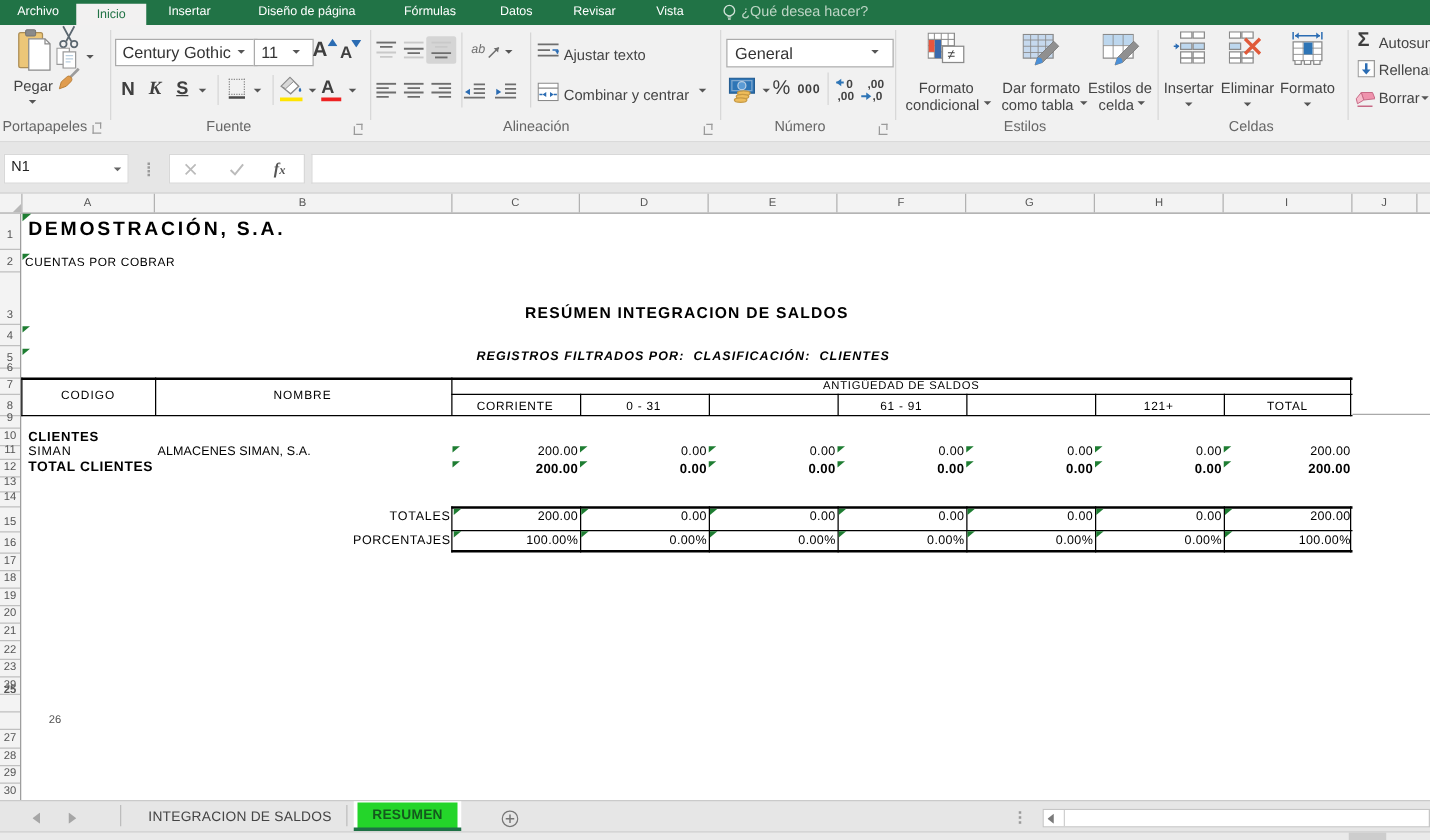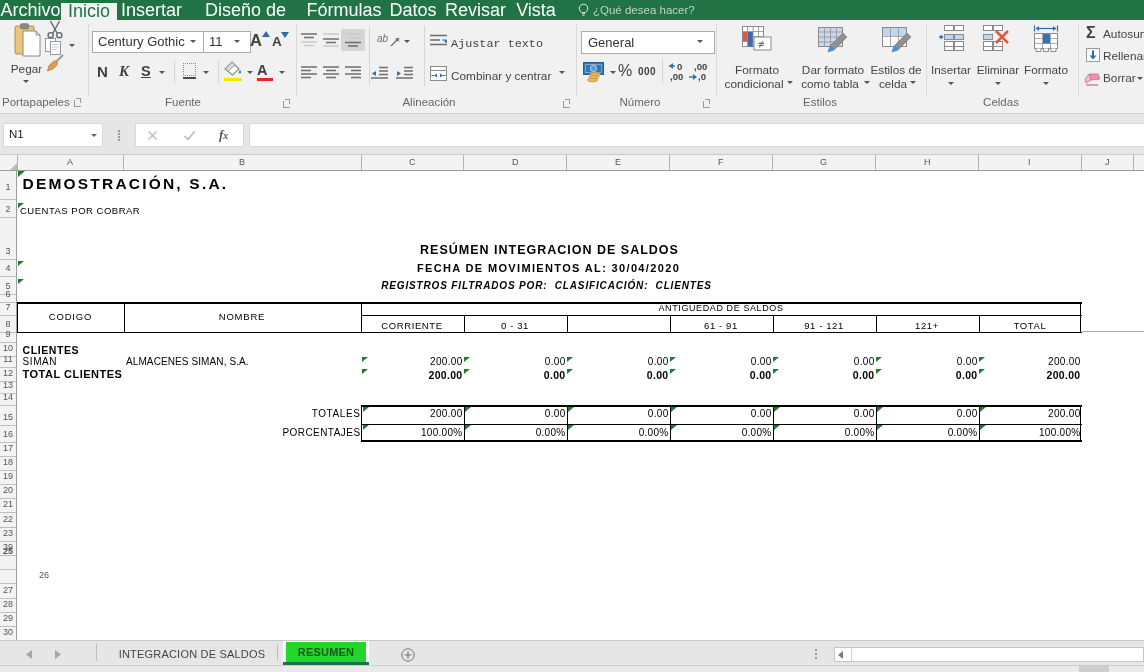--- a/index.html
+++ b/index.html
@@ -1,21 +1,21 @@
 <!DOCTYPE html>
 <html><head>
 <meta charset="utf-8">
 <style>
 html,body{margin:0;padding:0;}
 body{width:1144px;height:672px;overflow:hidden;font-family:"Liberation Sans",sans-serif;background:#fff;}
 .ab{position:absolute;}
 #stage{position:relative;width:1144px;height:672px;overflow:hidden;background:#fff;}
 
 #tabbar{left:0;top:0;width:1144px;height:20px;background:#217346;}
-.rtab{position:absolute;top:0;height:20px;line-height:20px;color:#fff;font-size:18px;text-align:center;}
+.rtab{position:absolute;top:0;height:20px;line-height:20px;color:#fff;font-size:10px;text-align:center;}
 #tab-inicio{background:#f2f1f1;color:#217346;}
 
 #ribbon{left:0;top:20px;width:1144px;height:93px;background:#f1f1f1;border-bottom:1px solid #d2d2d2;}
 .gsep{position:absolute;top:24px;width:1px;height:72px;background:#d8d8d8;}
 .glabel{position:absolute;top:96px;height:13px;font-size:11.5px;color:#666;text-align:center;line-height:13px;}
 .launch{position:absolute;width:6px;height:6px;border-left:1px solid #9a9a9a;border-bottom:1px solid #9a9a9a;}
 .launch:after{content:"";position:absolute;left:1px;top:-2px;width:4px;height:4px;border-right:1px solid #9a9a9a;border-top:1px solid #9a9a9a;}
 .btxt{position:absolute;font-size:11.8px;color:#444;white-space:nowrap;}
 .combo{position:absolute;background:#fff;border:1px solid #ababab;font-size:13px;color:#333;white-space:nowrap;}
 .dar{position:absolute;width:0;height:0;border-left:3px solid transparent;border-right:3px solid transparent;border-top:3.5px solid #555;}
@@ -167,21 +167,21 @@
       <path d="M22 6l-4 0.5 3.5 3.5z" fill="#6e6e6e"></path>
 </svg>
 <div class="dar" style="left:404px;top:40px;"></div>
 <svg class="ab" style="left:430px;top:34px;" width="17" height="15" viewBox="0 0 17 15">
   <g stroke="#6e6e6e" stroke-width="1.4">
         <path d="M0 1.5h17M0 6h10M0 10.5h17"></path>
       </g>
   <path d="M12 6h4v3" fill="none" stroke="#2b6cb3" stroke-width="1.2"></path>
       <path d="M16 9l-2-2.5 4-0.5z" fill="#2b6cb3"></path>
 </svg>
-<div class="btxt" style="left:451px;top:36.5px;font-family:Liberation Mono, monospace;">Ajustar texto</div>
+<div class="btxt" style="left:451px;top:36.5px;">Ajustar texto</div>
 <svg class="ab" style="left:301px;top:66px;" width="16" height="14" viewBox="0 0 16 14">
       <g stroke="#6e6e6e" stroke-width="1.5">
         <path d="M0 1h16M0 4.5h10M0 8h16M0 11.5h10"></path>
       </g>
     </svg>
 <svg class="ab" style="left:323px;top:66px;" width="16" height="14" viewBox="0 0 16 14">
       <g stroke="#6e6e6e" stroke-width="1.5">
         <path d="M0 1h16M3 4.5h10M0 8h16M3 11.5h10"></path>
       </g>
     </svg>
@@ -441,29 +441,27 @@
 <div class="rhl" style="top:546px;font-weight:bold;">25</div>
 <div class="rhl" style="top:570.3px;padding-left:36px;">26</div>
 <div class="rhl" style="top:584.5px;">27</div>
 <div class="rhl" style="top:598.6px;">28</div>
 <div class="rhl" style="top:612.8px;">29</div>
 <div class="rhl" style="top:627.0px;">30</div>
 
 <div class="ct" style="left:22.5px;top:173.75px;height:19.5px;line-height:19.5px;font-size:15.5px;font-weight:bold;font-style:normal;letter-spacing:2.2px;">DEMOSTRACIÓN, S.A.</div>
 <div class="ct" style="left:20px;top:204.25px;height:13.5px;line-height:13.5px;font-size:9.5px;font-weight:normal;font-style:normal;letter-spacing:0.5px;">CUENTAS POR COBRAR</div>
 <div class="ct" style="left:299.5px;width:500px;text-align:center;top:241.75px;height:16.5px;line-height:16.5px;font-size:12.5px;font-weight:bold;font-style:normal;letter-spacing:1.0px;">RESÚMEN INTEGRACION DE SALDOS</div>
-<div class="ct" style="left:298.5px;width:500px;text-align:center;top:261.0px;height:15px;line-height:15px;font-size:11px;font-weight:bold;font-style:normal;letter-spacing:1.35px;">FECHA DE MOVIMIENTOS AL: 30/04/2020</div>
 <div class="ct" style="left:296.5px;width:500px;text-align:center;top:278.5px;height:14px;line-height:14px;font-size:10px;font-weight:bold;font-style:italic;letter-spacing:0.85px;">REGISTROS FILTRADOS POR:&nbsp; CLASIFICACIÓN:&nbsp; CLIENTES</div>
 <div class="ct" style="left:-179.5px;width:500px;text-align:center;top:310.25px;height:13.5px;line-height:13.5px;font-size:9.5px;font-weight:normal;font-style:normal;letter-spacing:0.8px;">CODIGO</div>
 <div class="ct" style="left:-8px;width:500px;text-align:center;top:310.25px;height:13.5px;line-height:13.5px;font-size:9.5px;font-weight:normal;font-style:normal;letter-spacing:0.8px;">NOMBRE</div>
 <div class="ct" style="left:471px;width:500px;text-align:center;top:302.0px;height:13px;line-height:13px;font-size:9px;font-weight:normal;font-style:normal;letter-spacing:0.6px;">ANTIGÜEDAD DE SALDOS</div>
 <div class="ct" style="left:162px;width:500px;text-align:center;top:318.75px;height:13.5px;line-height:13.5px;font-size:9.5px;font-weight:normal;font-style:normal;letter-spacing:0.6px;">CORRIENTE</div>
 <div class="ct" style="left:265px;width:500px;text-align:center;top:318.75px;height:13.5px;line-height:13.5px;font-size:9.5px;font-weight:normal;font-style:normal;letter-spacing:0.6px;">0 - 31</div>
 <div class="ct" style="left:471px;width:500px;text-align:center;top:318.75px;height:13.5px;line-height:13.5px;font-size:9.5px;font-weight:normal;font-style:normal;letter-spacing:0.6px;">61 - 91</div>
-<div class="ct" style="left:574px;width:500px;text-align:center;top:318.75px;height:13.5px;line-height:13.5px;font-size:9.5px;font-weight:normal;font-style:normal;letter-spacing:0.6px;">91 - 121</div>
 <div class="ct" style="left:677px;width:500px;text-align:center;top:318.75px;height:13.5px;line-height:13.5px;font-size:9.5px;font-weight:normal;font-style:normal;letter-spacing:0.6px;">121+</div>
 <div class="ct" style="left:780px;width:500px;text-align:center;top:318.75px;height:13.5px;line-height:13.5px;font-size:9.5px;font-weight:normal;font-style:normal;letter-spacing:0.6px;">TOTAL</div>
 <div class="ct" style="left:22.5px;top:343.25px;height:14.5px;line-height:14.5px;font-size:10.5px;font-weight:bold;font-style:normal;letter-spacing:0.6px;">CLIENTES</div>
 <div class="ct" style="left:22.5px;top:354.8px;height:14px;line-height:14px;font-size:10px;font-weight:normal;font-style:normal;letter-spacing:0.6px;">SIMAN</div>
 <div class="ct" style="left:126px;top:354.8px;height:14px;line-height:14px;font-size:10px;font-weight:normal;font-style:normal;letter-spacing:0.1px;">ALMACENES SIMAN, S.A.</div>
 <div class="ct" style="left:22.5px;top:367.3px;height:15px;line-height:15px;font-size:11px;font-weight:bold;font-style:normal;letter-spacing:0.5px;">TOTAL CLIENTES</div>
 <div class="ct" style="left:142.5px;width:320px;text-align:right;top:354.8px;height:14px;line-height:14px;font-size:10px;font-weight:normal;font-style:normal;letter-spacing:0.3px;">200.00</div>
 <div class="ct" style="left:245.5px;width:320px;text-align:right;top:354.8px;height:14px;line-height:14px;font-size:10px;font-weight:normal;font-style:normal;letter-spacing:0.3px;">0.00</div>
 <div class="ct" style="left:348.5px;width:320px;text-align:right;top:354.8px;height:14px;line-height:14px;font-size:10px;font-weight:normal;font-style:normal;letter-spacing:0.3px;">0.00</div>
 <div class="ct" style="left:451.5px;width:320px;text-align:right;top:354.8px;height:14px;line-height:14px;font-size:10px;font-weight:normal;font-style:normal;letter-spacing:0.3px;">0.00</div>

